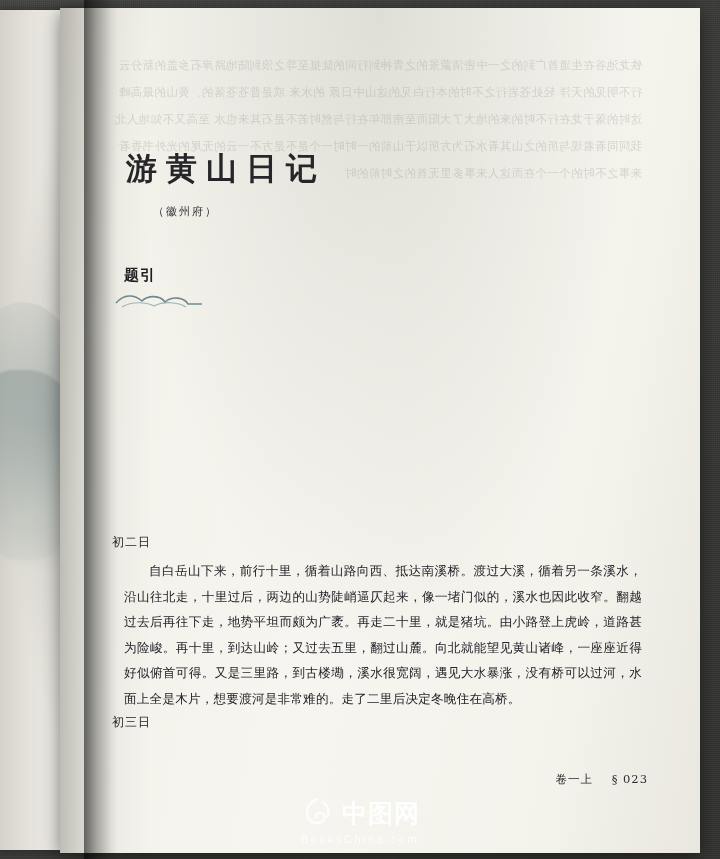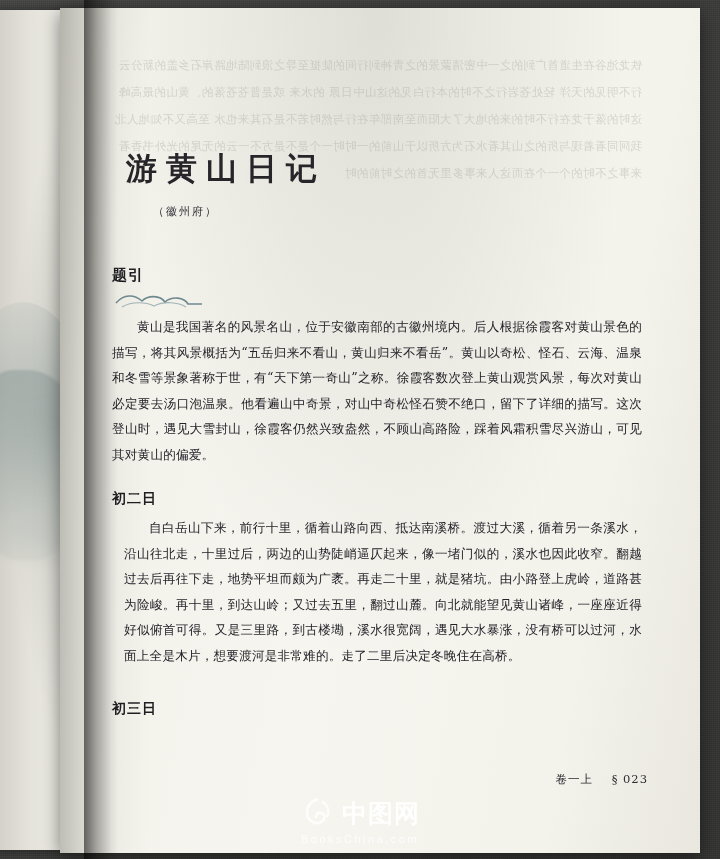--- a/index.html
+++ b/index.html
@@ -144,21 +144,21 @@
     left: 18px;
     top: 196px;
     font-family: "DejaVu Serif", serif;
     font-size: 11px;
     letter-spacing: 2px;
     color: #33333a;
     margin-left: 23px;
   }
   .section-label {
     position: absolute;
-    left: 0px;
+    left: 12px;
     top: 258px;
     font-family: "DejaVu Serif", serif;
     font-size: 15px;
     font-weight: bold;
     color: #1e1e22;
     letter-spacing: 1px;
   }
   .ornament {
     position: absolute;
     left: 0px;
@@ -179,38 +179,39 @@
     text-indent: 25px;
     letter-spacing: 0.2px;
   }
   .entry {
     position: absolute;
     left: 0px;
     width: 530px;
   }
   .entry-head {
     font-family: "DejaVu Serif", serif;
-    font-size: 14px;
-    font-weight: bold;
+    font-size: 12px;
+    font-weight: normal;
     color: #1e1e22;
     letter-spacing: 1px;
     margin-bottom: 7px;
+    margin-top: 44px;
   }
   .entry-body {
     font-family: "DejaVu Serif", serif;
     font-size: 12.6px;
     line-height: 25.5px;
     color: #23232a;
     text-align: justify;
     text-indent: 25px;
     letter-spacing: 0.2px;
     margin-left: 12px;
   }
   #entry-1 { top: 482px; }
-  #entry-2 { top: 692px; }
+  #entry-2 { top: 662px; }
   .footer {
     position: absolute;
     right: 0px;
     top: 764px;
     font-family: "DejaVu Serif", serif;
     font-size: 11.5px;
     color: #2b2b30;
     letter-spacing: 1px;
     text-align: right;
   }
@@ -272,21 +273,20 @@
       <div class="chapter-title">游黄山日记</div>
       <div class="chapter-sub">（徽州府）</div>
 
       <div class="section-label">题引</div>
 
       <svg class="ornament" viewBox="0 0 96 20">
         <path d="M4 13 C12 4, 22 4, 30 11 C36 5, 48 5, 53 12 C60 6, 72 7, 76 14 L90 14" fill="none" stroke="#4d6f78" stroke-width="1.6" opacity="0.8"></path>
         <path d="M10 17 C20 11, 34 12, 42 16 C52 11, 66 12, 74 17" fill="none" stroke="#7f9aa0" stroke-width="1.2" opacity="0.7"></path>
       </svg>
 
-      <div class="intro">黄山是我国著名的风景名山，位于安徽南部的古徽州境内。后人根据徐霞客对黄山景色的描写，将其风景概括为“五岳归来不看山，黄山归来不看岳”。黄山以奇松、怪石、云海、温泉和冬雪等景象著称于世，有“天下第一奇山”之称。徐霞客数次登上黄山观赏风景，每次对黄山必定要去汤口泡温泉。他看遍山中奇景，对山中奇松怪石赞不绝口，留下了详细的描写。这次登山时，遇见大雪封山，徐霞客仍然兴致盎然，不顾山高路险，踩着风霜积雪尽兴游山，可见其对黄山的偏爱。</div>
 
       <div class="entry" id="entry-1">
         <div class="entry-head">初二日</div>
         <div class="entry-body">自白岳山下来，前行十里，循着山路向西、抵达南溪桥。渡过大溪，循着另一条溪水，沿山往北走，十里过后，两边的山势陡峭逼仄起来，像一堵门似的，溪水也因此收窄。翻越过去后再往下走，地势平坦而颇为广袤。再走二十里，就是猪坑。由小路登上虎岭，道路甚为险峻。再十里，到达山岭；又过去五里，翻过山麓。向北就能望见黄山诸峰，一座座近得好似俯首可得。又是三里路，到古楼墈，溪水很宽阔，遇见大水暴涨，没有桥可以过河，水面上全是木片，想要渡河是非常难的。走了二里后决定冬晚住在高桥。</div>
       </div>
 
       <div class="entry" id="entry-2">
         <div class="entry-head">初三日</div>
       </div>
 

